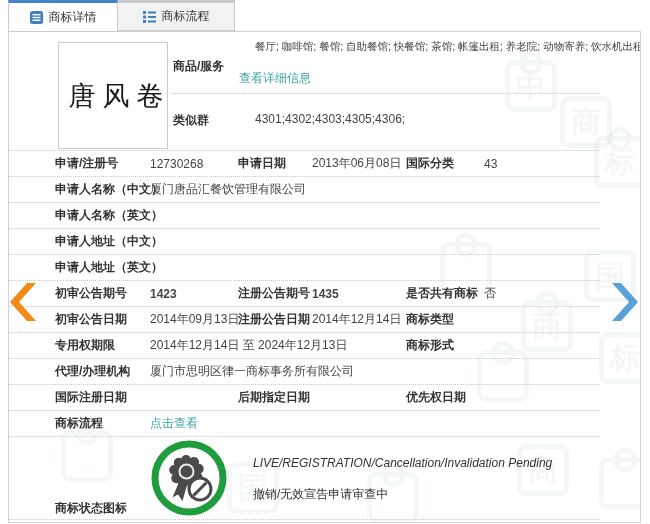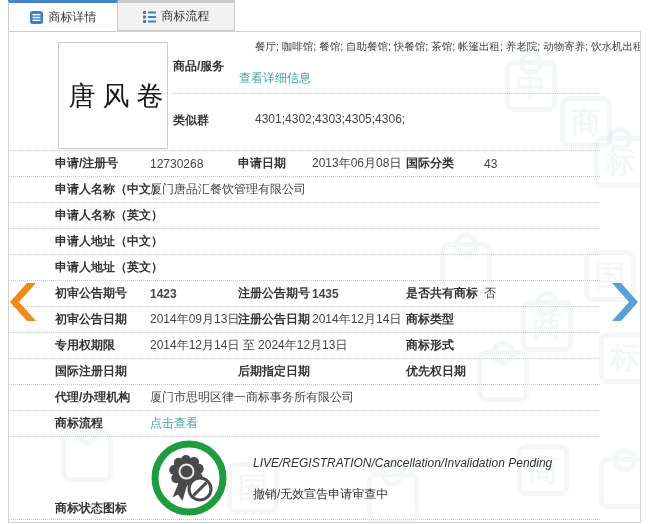--- a/index.html
+++ b/index.html
@@ -168,30 +168,30 @@
           <span class="val">2014年12月14日</span>
           <span class="lbl">商标类型</span>
         </div>
         <div class="row">
           <span class="lbl">专用权期限</span>
           <span class="val span3">2014年12月14日 至 2024年12月13日</span>
           <span class="lbl col5">商标形式</span>
           <span class="val col6"></span>
         </div>
         <div class="row">
+          <span class="lbl">代理/办理机构</span>
+          <span class="val span5">厦门市思明区律一商标事务所有限公司</span>
+        </div>
+        <div class="row">
           <span class="lbl">国际注册日期</span>
           <span class="val"></span>
           <span class="lbl">后期指定日期</span>
           <span class="val"></span>
           <span class="lbl">优先权日期</span>
           <span class="val"></span>
-        </div>
-        <div class="row">
-          <span class="lbl">代理/办理机构</span>
-          <span class="val span5">厦门市思明区律一商标事务所有限公司</span>
         </div>
         <div class="row">
           <span class="lbl">商标流程</span>
           <span class="link-teal span5">点击查看</span>
         </div>
       </div>
 
       <div class="status-row">
         <span class="lbl status-label">商标状态图标</span>
         <span class="status-icon">

